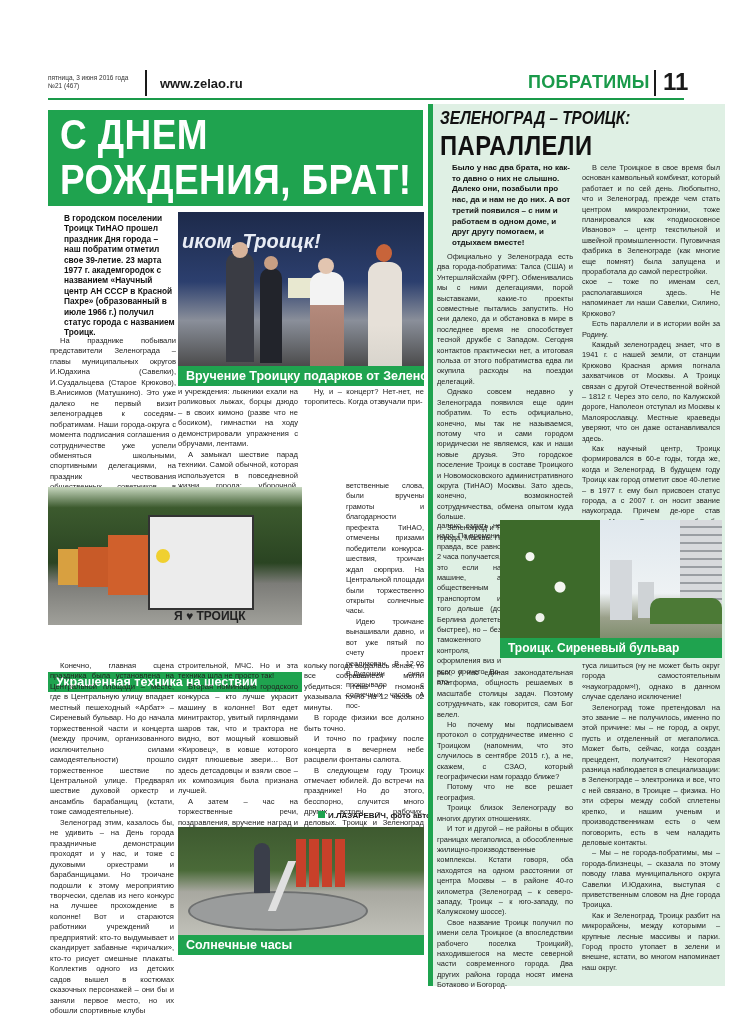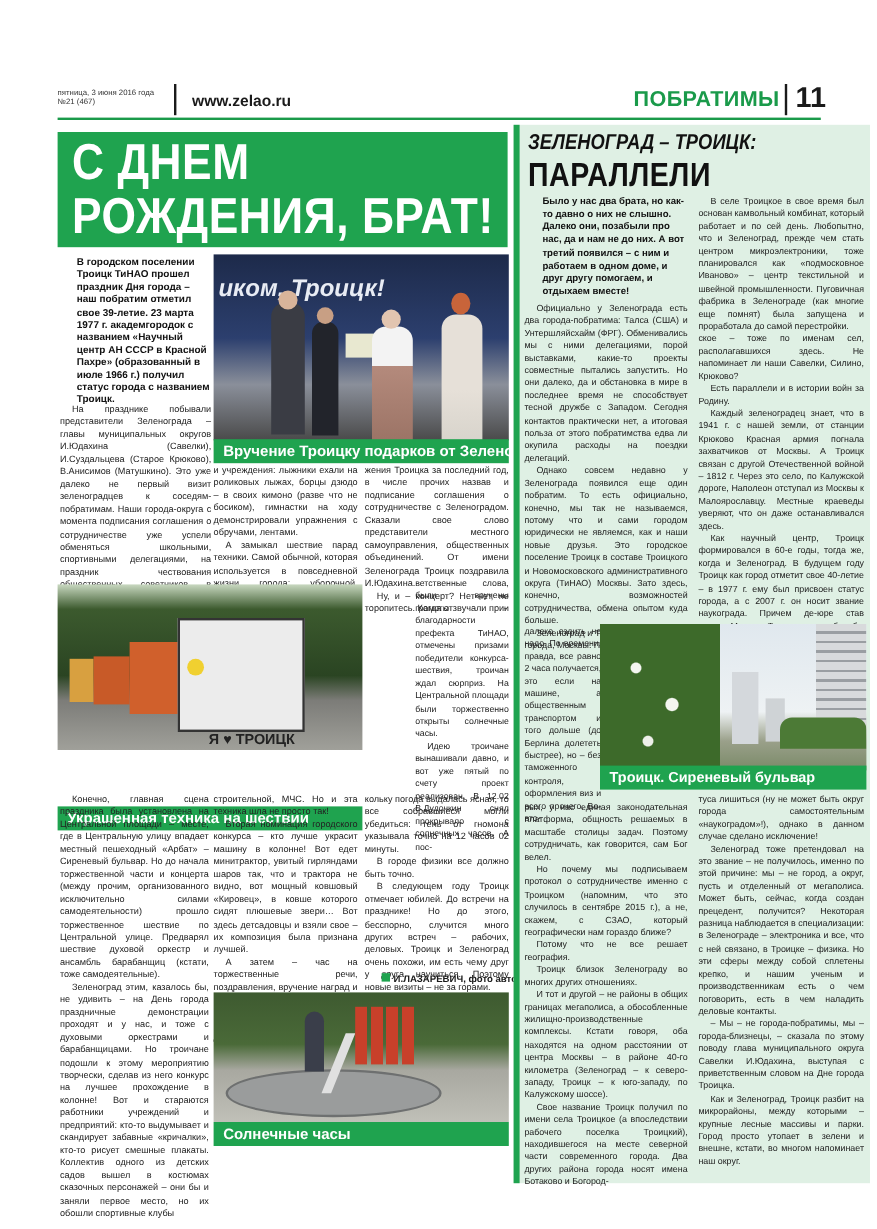--- a/index.html
+++ b/index.html
@@ -65,21 +65,20 @@
   <div style="position:absolute;left:190px;top:50px;width:34px;height:105px;background:linear-gradient(180deg,#e6e0d8 0%,#e6e0d8 60%,#d8d4cc 100%);border-radius:12px 12px 0 0;"></div>
   <div style="position:absolute;left:198px;top:32px;width:16px;height:18px;background:#c8643a;border-radius:50%;"></div>
 </div>
 <div class="abs cap" style="left:178px;top:366px;width:246px;">Вручение Троицку подарков от Зеленограда</div>
 
 <div class="abs txt" style="left:178px;top:387px;width:120px;">
   <p style="text-indent:0">и учреждения: лыжники ехали на роликовых лыжах, борцы дзюдо – в своих кимоно (разве что не босиком), гимнастки на ходу демонстрировали упражнения с обручами, лентами.</p>
   <p>А замыкал шествие парад техники. Самой обычной, которая используется в повседневной жизни города: уборочной, поливальной,</p>
 </div>
 <div class="abs txt" style="left:304px;top:387px;width:120px;">
-  <p style="text-indent:0">жения Троицка за последний год, в числе прочих назвав и подписание соглашения о сотрудничестве с Зеленоградом. Сказали свое слово представители местного самоуправления, общественных объединений. От имени Зеленограда Троицк поздравила И.Юдахина.</p>
   <p>Ну, и – концерт? Нет-нет, не торопитесь. Когда отзвучали при-</p>
 </div>
 
 <div class="abs photo" style="left:48px;top:487px;width:254px;height:138px;background:linear-gradient(180deg,#c8d8c0 0%,#3c5a2e 15%,#2a4422 55%,#7c7c78 70%,#a0a09a 100%);">
   <div style="position:absolute;left:10px;top:62px;width:20px;height:36px;background:#d8a040;"></div>
   <div style="position:absolute;left:30px;top:60px;width:30px;height:40px;background:#c85a28;"></div>
   <div style="position:absolute;left:60px;top:48px;width:46px;height:60px;background:#d0602c;"></div>
   <div style="position:absolute;left:100px;top:28px;width:106px;height:95px;background:#ececec;border:2px solid #333;"></div>
   <div style="position:absolute;left:126px;top:74px;font-size:12px;font-weight:bold;color:#222;white-space:nowrap;margin-top:48px;">Я ♥ ТРОИЦК</div>
   <div style="position:absolute;left:108px;top:62px;width:14px;height:14px;background:#f0d030;border-radius:50%;"></div>
@@ -96,20 +95,21 @@
   <p>Зеленоград этим, казалось бы, не удивить – на День города праздничные демонстрации проходят и у нас, и тоже с духовыми оркестрами и барабанщицами. Но троичане подошли к этому мероприятию творчески, сделав из него конкурс на лучшее прохождение в колонне! Вот и стараются работники учреждений и предприятий: кто-то выдумывает и скандирует забавные «кричалки», кто-то рисует смешные плакаты. Коллектив одного из детских садов вышел в костюмах сказочных персонажей – они бы и заняли первое место, но их обошли спортивные клубы</p>
 </div>
 <div class="abs txt" style="left:178px;top:661px;width:120px;">
   <p style="text-indent:0">строительной, МЧС. Но и эта техника шла не просто так!</p>
   <p>Вторая номинация городского конкурса – кто лучше украсит машину в колонне! Вот едет минитрактор, увитый гирляндами шаров так, что и трактора не видно, вот мощный ковшовый «Кировец», в ковше которого сидят плюшевые звери… Вот здесь детсадовцы и взяли свое – их композиция была признана лучшей.</p>
   <p>А затем – час на торжественные речи, поздравления, вручение наград и призов. С первым словом, конечно, выступил городской глава В.Дудочкин. Он отметил дости-</p>
 </div>
 <div class="abs txt" style="left:304px;top:661px;width:120px;">
   <p style="text-indent:0">кольку погода выдалась ясная, то все собравшиеся могли убедиться: тень от гномона указывала точно на 12 часов 02 минуты.</p>
   <p>В городе физики все должно быть точно.</p>
+  <p>И точно по графику после концерта в вечернем небе расцвели фонтаны салюта.</p>
   <p>В следующем году Троицк отмечает юбилей. До встречи на празднике! Но до этого, бесспорно, случится много других встреч – рабочих, деловых. Троицк и Зеленоград очень похожи, им есть чему друг у друга научиться. Поэтому новые визиты – не за горами.</p>
 </div>
 <div class="abs sig" style="left:318px;top:811px;white-space:nowrap;">
   <span class="sq"></span><span>И.ЛАЗАРЕВИЧ, фото автора</span>
 </div>
 
 <div class="abs photo" style="left:178px;top:827px;width:246px;height:108px;background:linear-gradient(180deg,#3e5a30 0%,#4a6a38 40%,#a8a8a0 60%,#c0c0b8 100%);">
   <div style="position:absolute;left:10px;top:64px;width:180px;height:40px;background:#9a9c9c;border-radius:50%;border:2px solid #6e7070;"></div>
   <div style="position:absolute;left:100px;top:34px;width:8px;height:50px;background:#e0e0e0;transform:skewX(-22deg);"></div>
   <div style="position:absolute;left:76px;top:16px;width:16px;height:50px;background:#3a3e4a;border-radius:8px 8px 0 0;"></div>

